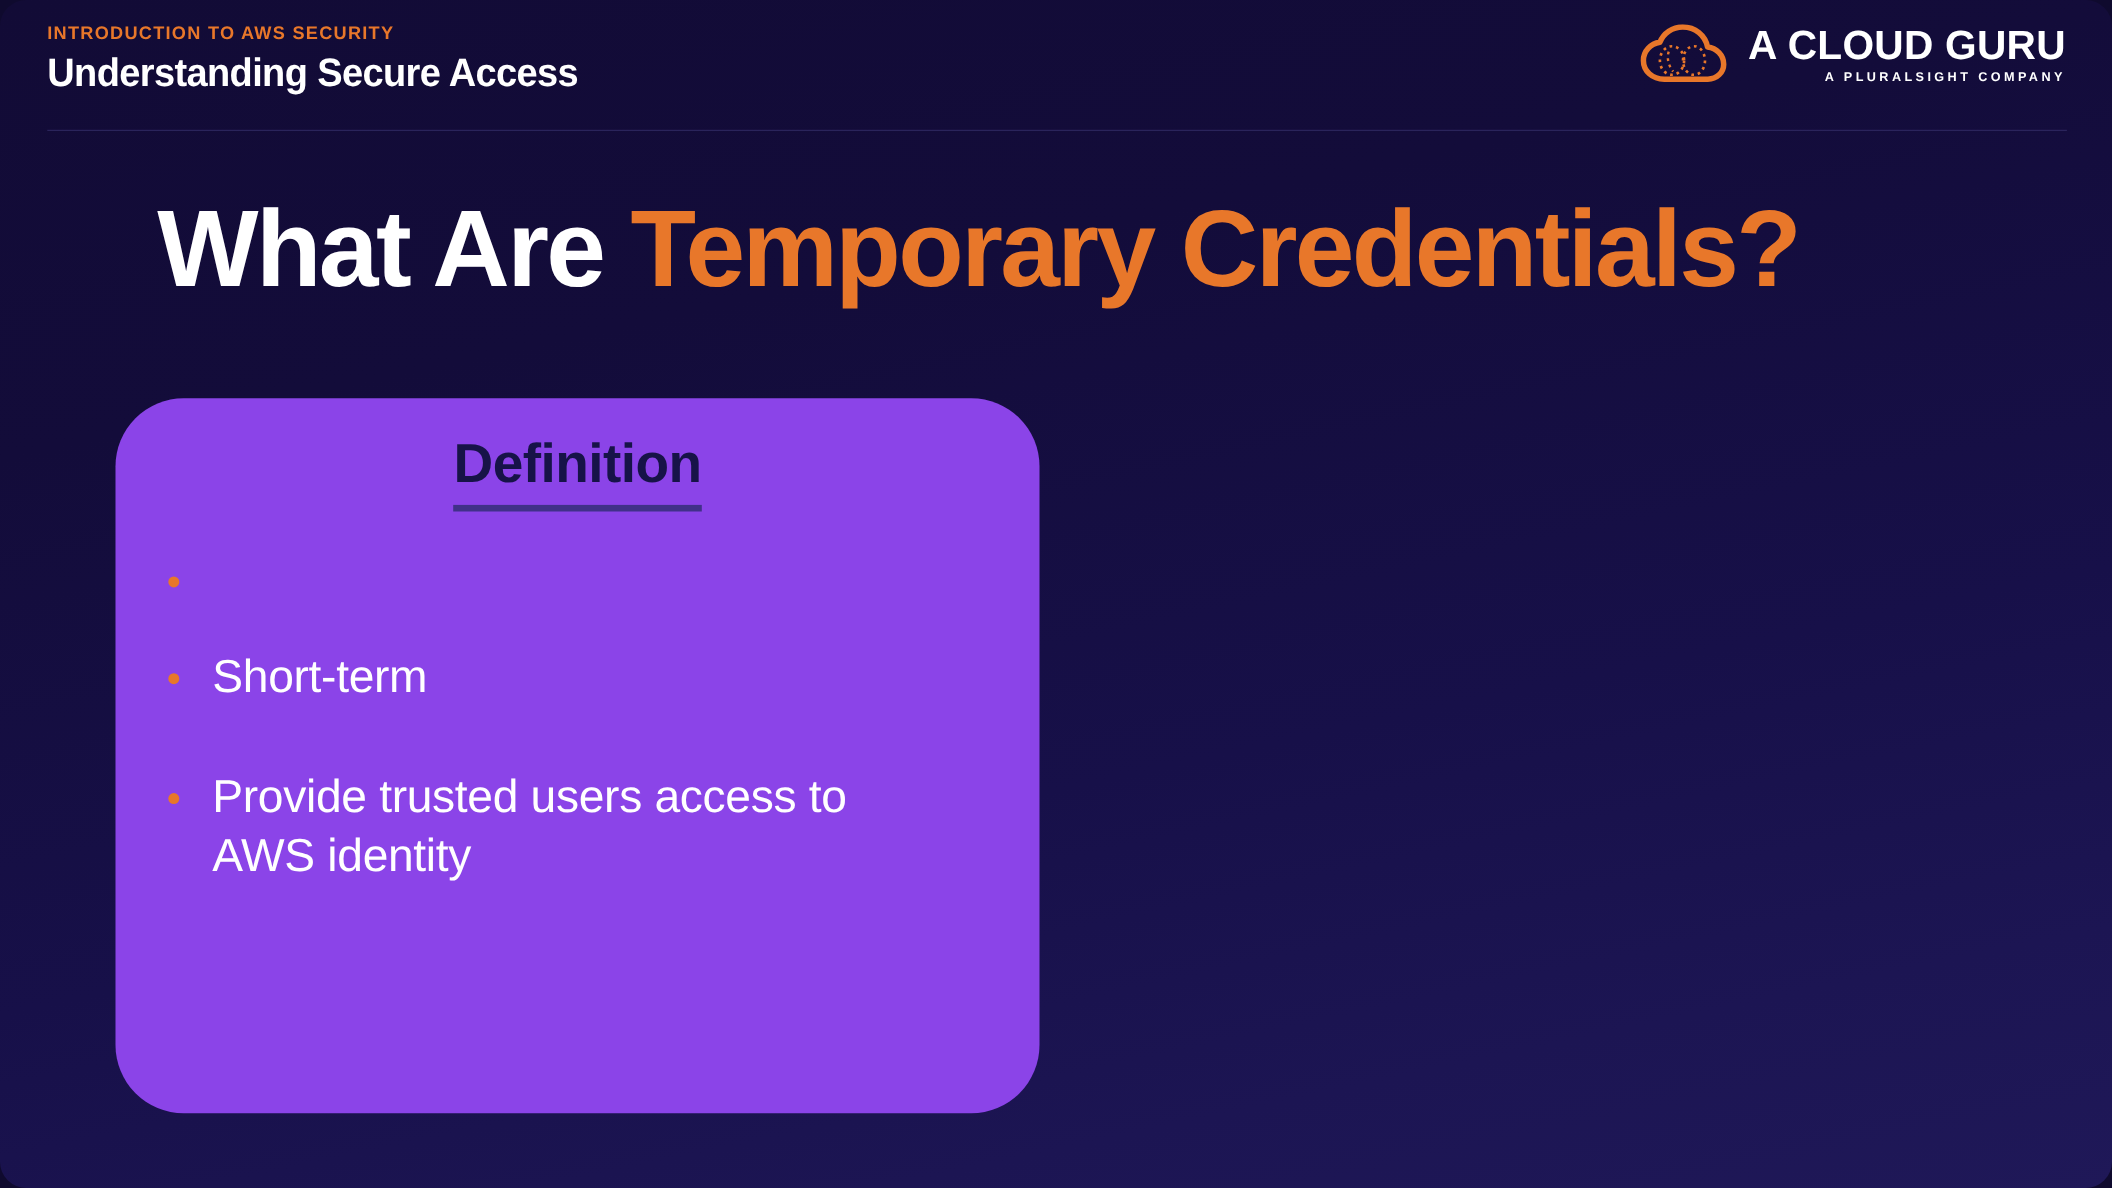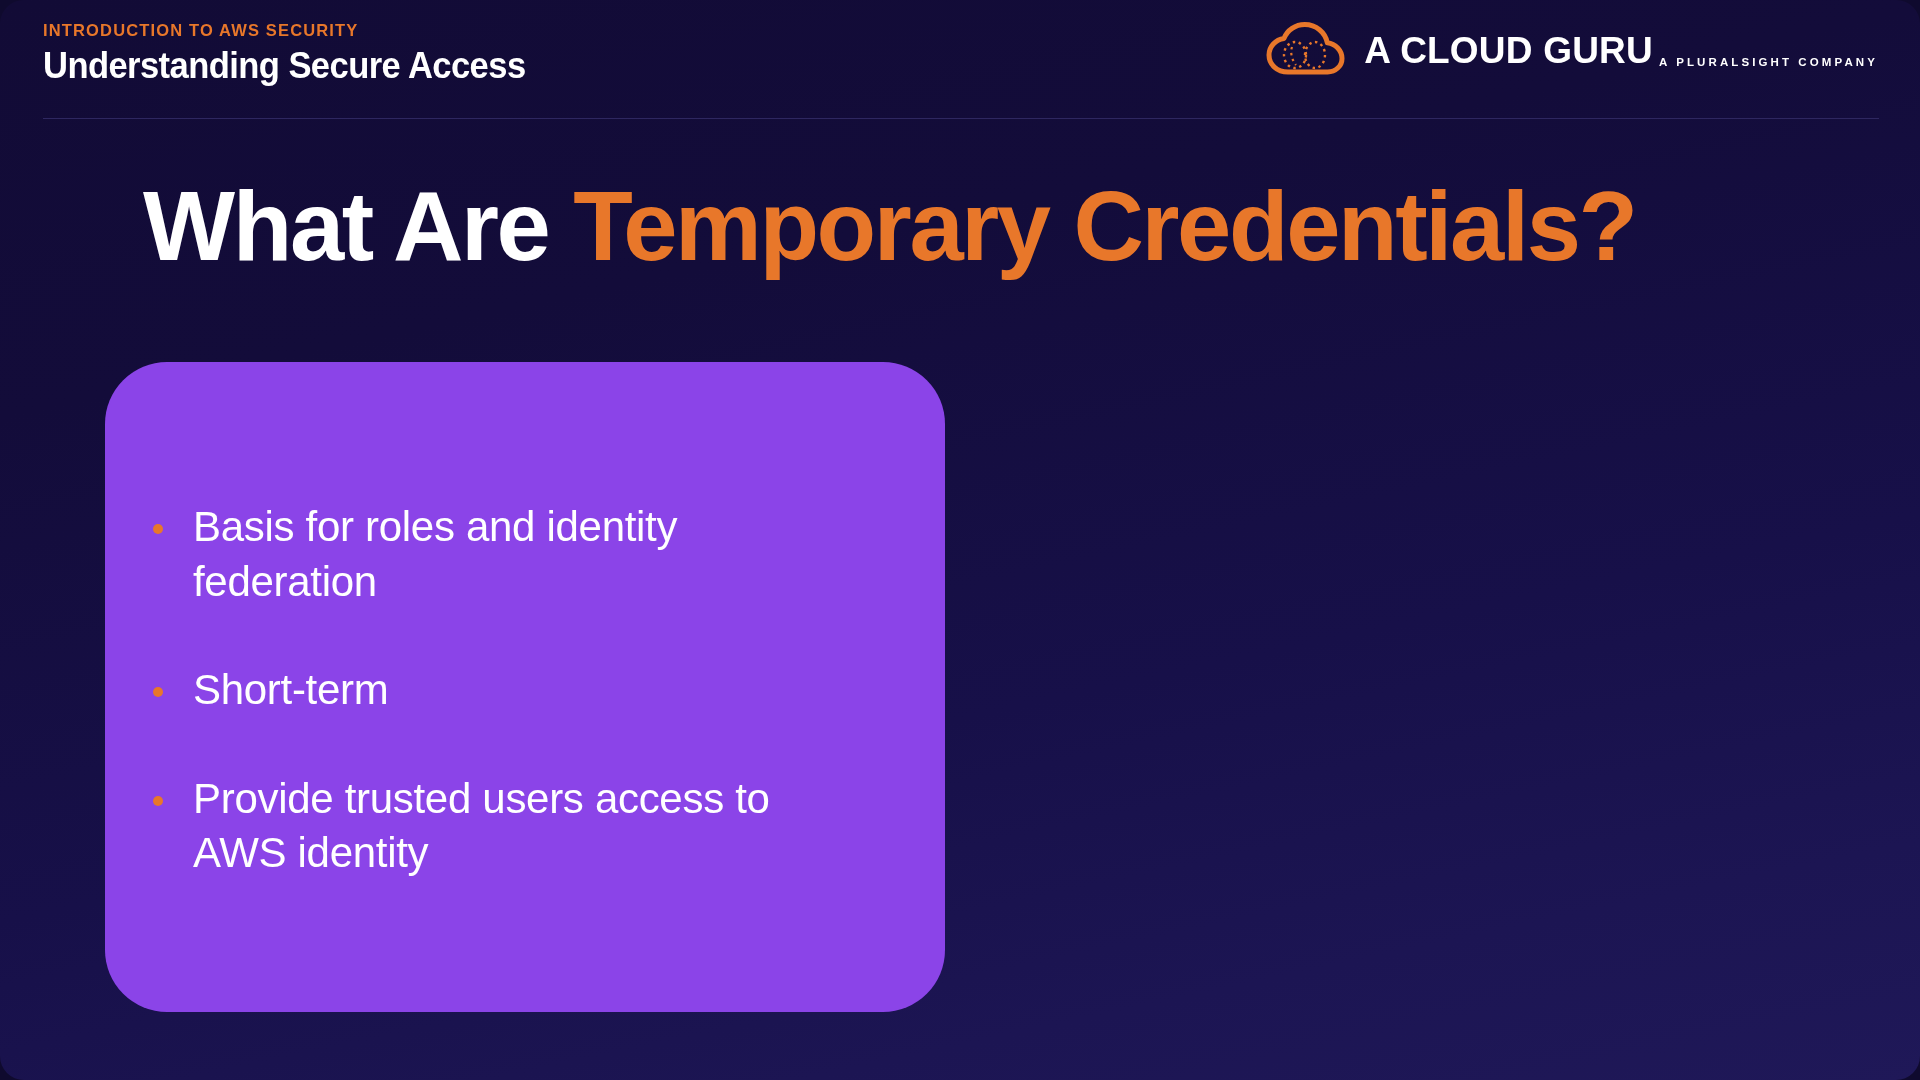--- a/index.html
+++ b/index.html
@@ -69,21 +69,21 @@
     gap: 18px;
   }
   .logo-mark {
     width: 80px;
     height: 56px;
     flex: 0 0 auto;
     display: block;
   }
   .logo-text-block {
     display: flex;
-    flex-direction: row;
+    flex-direction: column;
     align-items: flex-end;
     gap: 6px;
   }
   .logo-wordmark {
     color: #ffffff;
     font-size: 37px;
     font-weight: bold;
     letter-spacing: 0.2px;
     line-height: 1;
     white-space: nowrap;
@@ -197,25 +197,27 @@
     </div>
 
     <div class="header-rule"></div>
   </div>
 
   <div class="main-title">
     <span class="title-plain">What Are </span><span class="title-accent">Temporary Credentials?</span>
   </div>
 
   <div class="def-card">
+    <div class="def-heading">
+      <span class="underlined">Definition</span>
+    </div>
 
     <div class="bullet-list">
       <div class="bullet-row">
         <span class="bullet-dot"></span>
-        <span class="bullet-text">Basis for roles and identity federation</span>
       </div>
       <div class="bullet-row">
         <span class="bullet-dot"></span>
         <span class="bullet-text">Short-term</span>
       </div>
       <div class="bullet-row">
         <span class="bullet-dot"></span>
         <span class="bullet-text">Provide trusted users access to AWS identity</span>
       </div>
     </div>

